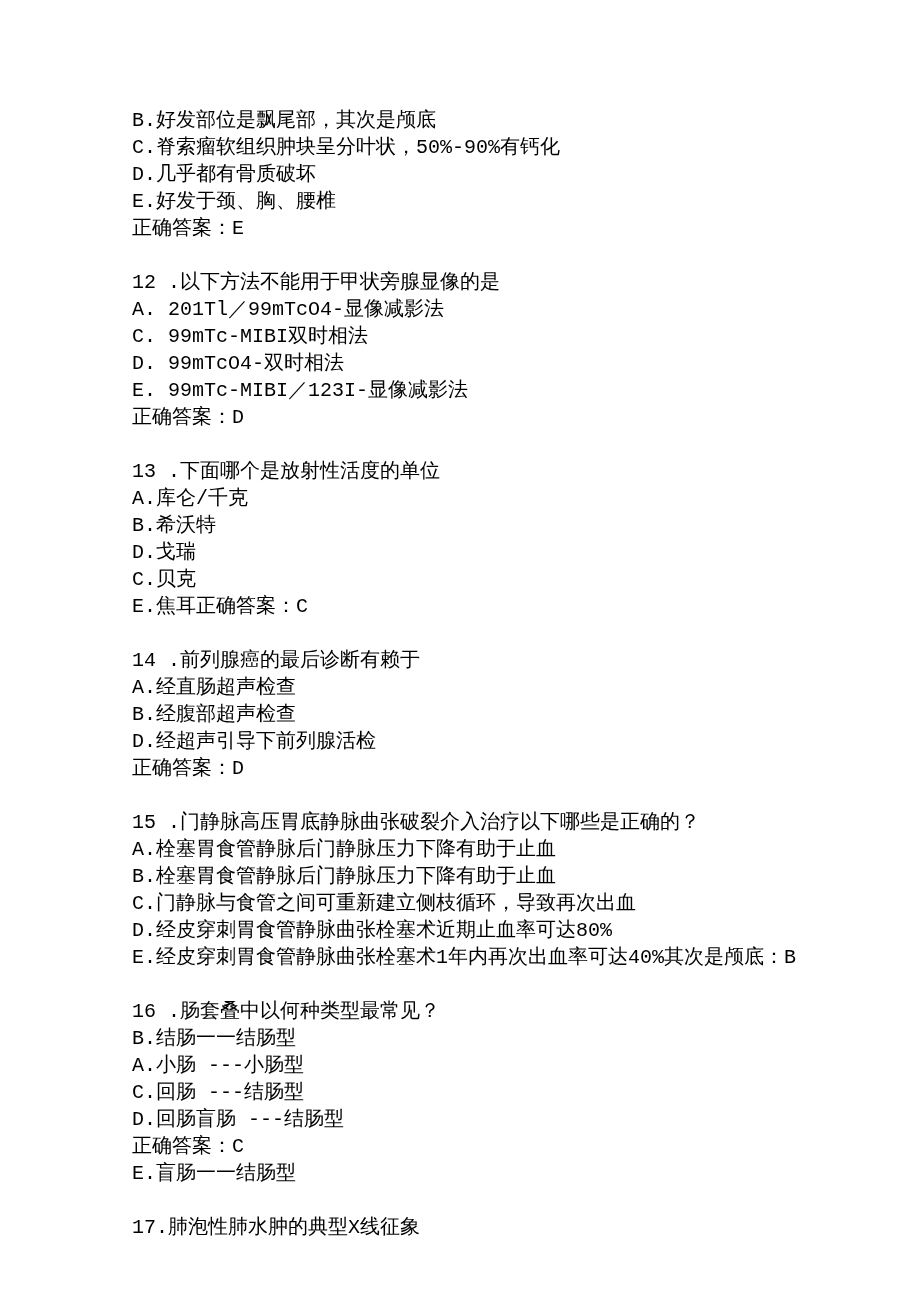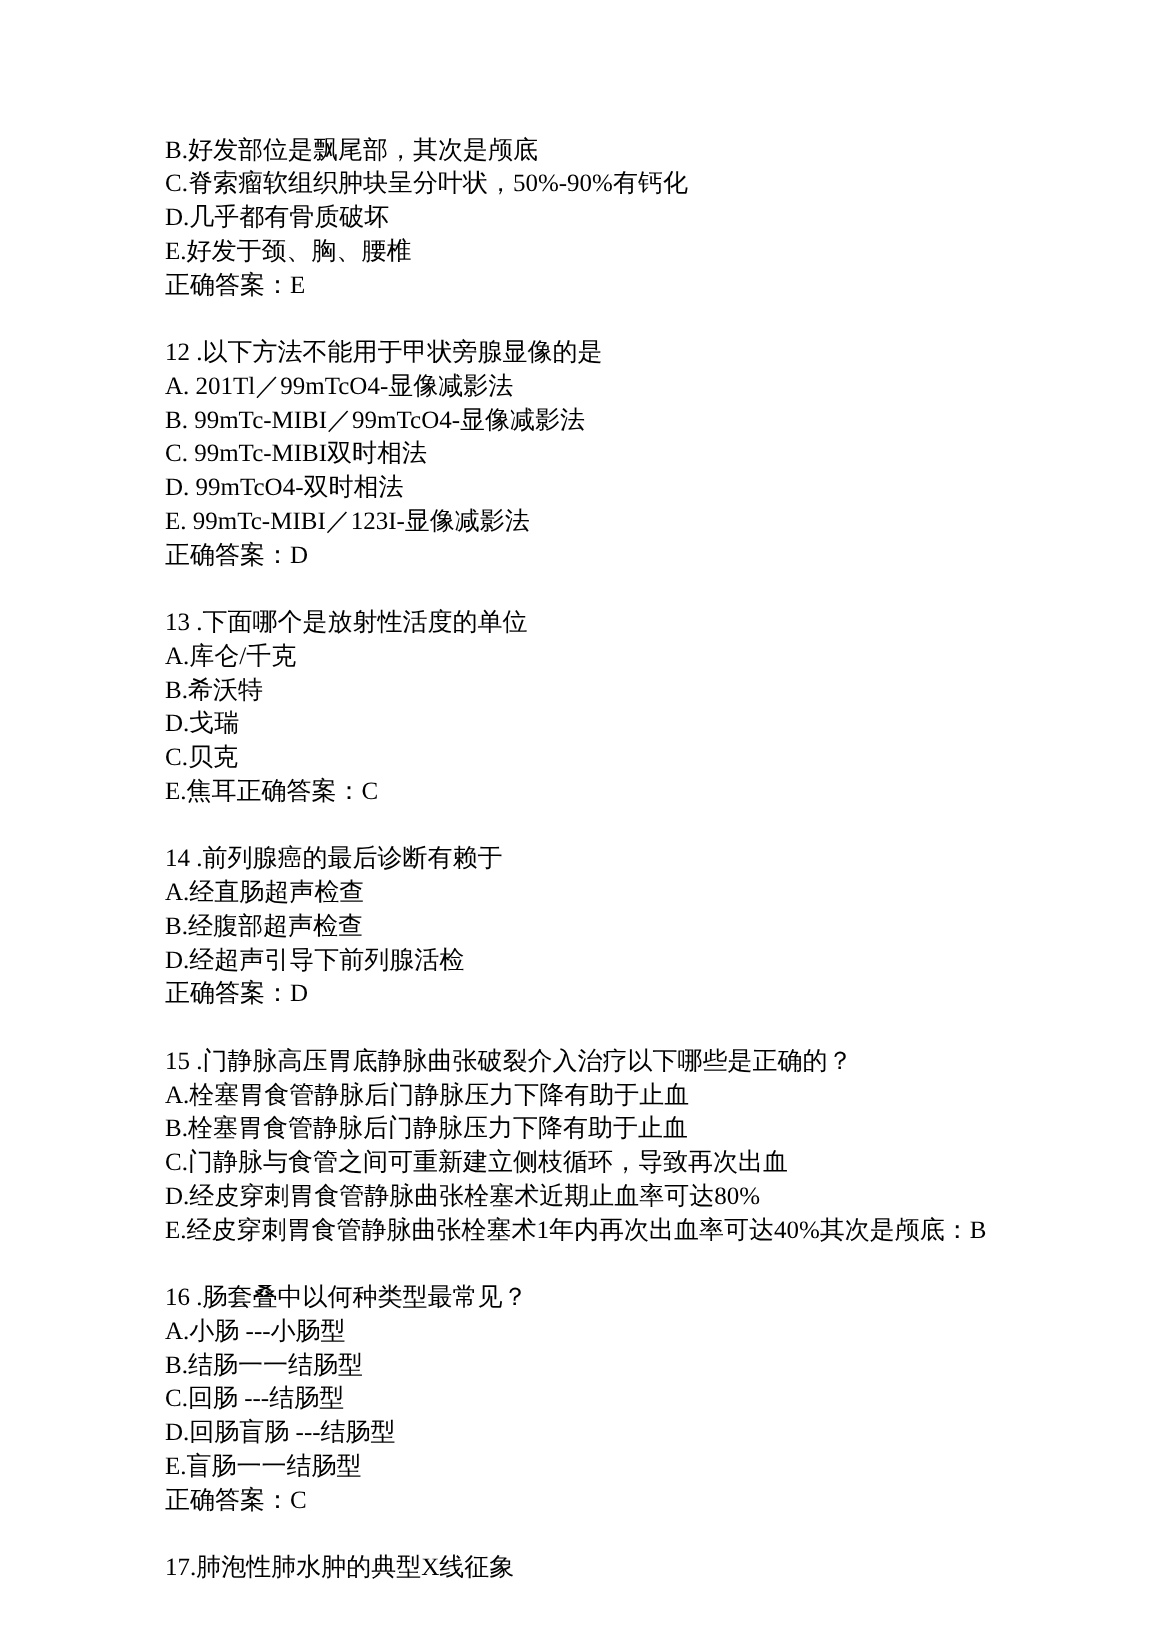--- a/index.html
+++ b/index.html
@@ -14,37 +14,37 @@
     line-height: 27px;
     color: #000000;
     padding: 107px 0 60px 132px;
     box-sizing: border-box;
   }
   .block {
     margin-bottom: 27px;
   }
   .line {
     white-space: pre;
+    font-family: Liberation Mono, monospace;
   }
 </style>
 </head>
 <body>
 
 <div id="content">
     <div class="block">
       <div class="line">B.好发部位是飘尾部，其次是颅底</div>
       <div class="line">C.脊索瘤软组织肿块呈分叶状，50%-90%有钙化</div>
       <div class="line">D.几乎都有骨质破坏</div>
       <div class="line">E.好发于颈、胸、腰椎</div>
       <div class="line">正确答案：E</div>
     </div>
     <div class="block">
       <div class="line">12 .以下方法不能用于甲状旁腺显像的是</div>
       <div class="line">A. 201Tl／99mTcO4-显像减影法</div>
-      <div class="line">B. 99mTc-MIBI／99mTcO4-显像减影法</div>
       <div class="line">C. 99mTc-MIBI双时相法</div>
       <div class="line">D. 99mTcO4-双时相法</div>
       <div class="line">E. 99mTc-MIBI／123I-显像减影法</div>
       <div class="line">正确答案：D</div>
     </div>
     <div class="block">
       <div class="line">13 .下面哪个是放射性活度的单位</div>
       <div class="line">A.库仑/千克</div>
       <div class="line">B.希沃特</div>
       <div class="line">D.戈瑞</div>
@@ -61,23 +61,23 @@
     <div class="block">
       <div class="line">15 .门静脉高压胃底静脉曲张破裂介入治疗以下哪些是正确的？</div>
       <div class="line">A.栓塞胃食管静脉后门静脉压力下降有助于止血</div>
       <div class="line">B.栓塞胃食管静脉后门静脉压力下降有助于止血</div>
       <div class="line">C.门静脉与食管之间可重新建立侧枝循环，导致再次出血</div>
       <div class="line">D.经皮穿刺胃食管静脉曲张栓塞术近期止血率可达80%</div>
       <div class="line">E.经皮穿刺胃食管静脉曲张栓塞术1年内再次出血率可达40%其次是颅底：B</div>
     </div>
     <div class="block">
       <div class="line">16 .肠套叠中以何种类型最常见？</div>
+      <div class="line">B.结肠一一结肠型</div>
       <div class="line">A.小肠 ---小肠型</div>
-      <div class="line">B.结肠一一结肠型</div>
       <div class="line">C.回肠 ---结肠型</div>
       <div class="line">D.回肠盲肠 ---结肠型</div>
+      <div class="line">正确答案：C</div>
       <div class="line">E.盲肠一一结肠型</div>
-      <div class="line">正确答案：C</div>
     </div>
     <div class="block">
       <div class="line">17.肺泡性肺水肿的典型X线征象</div>
     </div>
   </div>
 
 </body></html>

